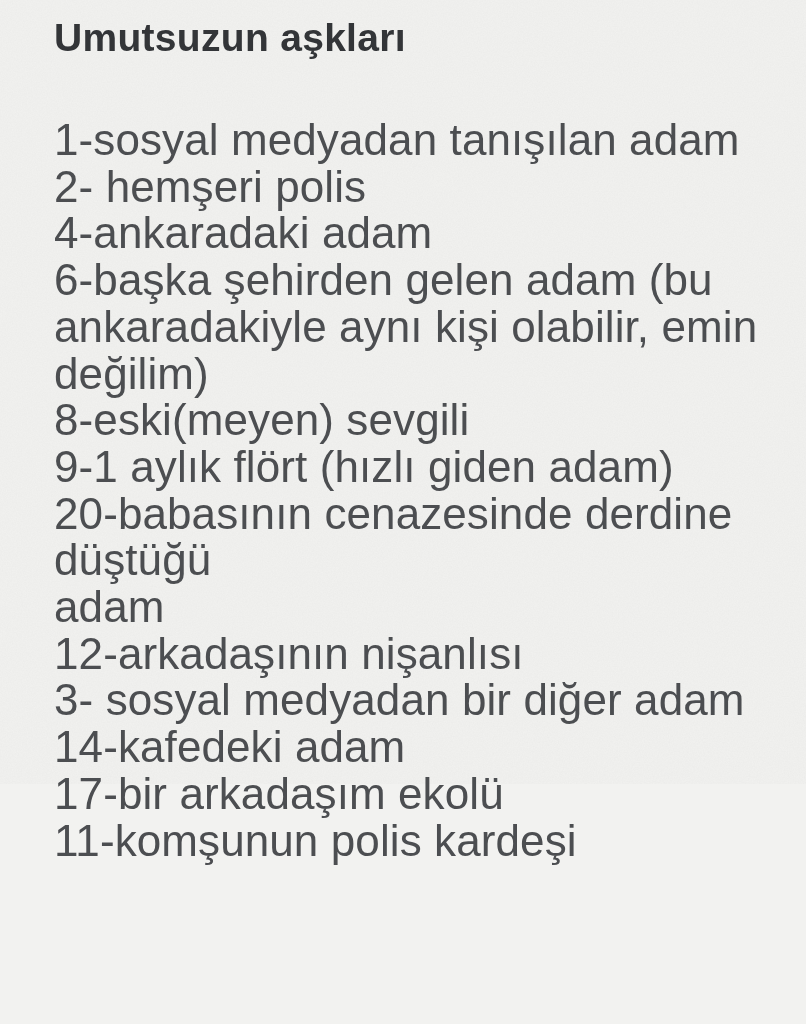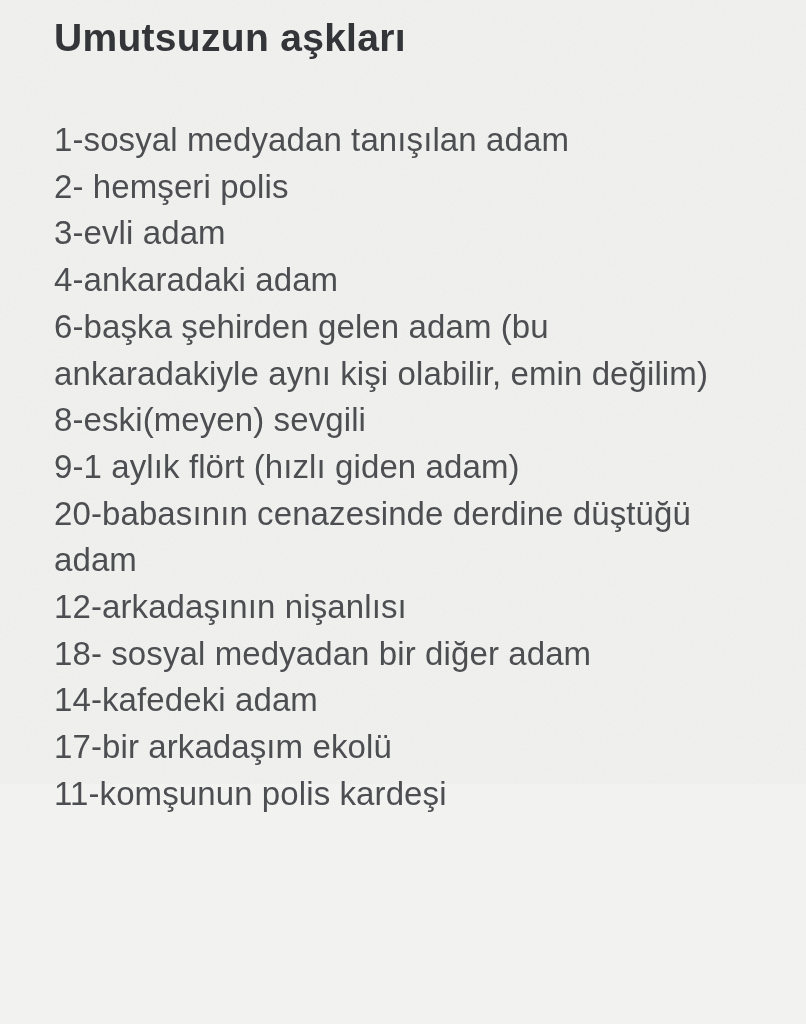--- a/index.html
+++ b/index.html
@@ -34,21 +34,21 @@
     margin: 0;
     font-size: 39px;
     line-height: 48px;
     font-weight: 800;
     letter-spacing: 0.3px;
     color: #333538;
   }
   .note-list {
     position: relative;
     margin-top: 55px;
-    font-size: 33px;
+    font-size: 44px;
     line-height: 46.7px;
     color: #4c4e51;
     letter-spacing: 0.1px;
   }
   .list-item {
     white-space: pre-wrap;
   }
 </style>
 </head>
 <body>
@@ -61,28 +61,27 @@
       <feColorMatrix type="matrix" values="0 0 0 0 0.2  0 0 0 0 0.2  0 0 0 0 0.2  0 0 0 1 0"></feColorMatrix>
     </filter>
     <rect width="100%" height="100%" filter="url(#paperNoise)"></rect>
   </svg>
 
   <h1 class="note-title">Umutsuzun aşkları</h1>
 
   <div class="note-list">
     <div class="list-item">1-sosyal medyadan tanışılan adam</div>
     <div class="list-item">2- hemşeri polis</div>
-    <div class="list-item">3-evli adam</div>
     <div class="list-item">4-ankaradaki adam</div>
     <div class="list-item">6-başka şehirden gelen adam (bu
 ankaradakiyle aynı kişi olabilir, emin değilim)</div>
     <div class="list-item">8-eski(meyen) sevgili</div>
     <div class="list-item">9-1 aylık flört (hızlı giden adam)</div>
     <div class="list-item">20-babasının cenazesinde derdine düştüğü
 adam</div>
     <div class="list-item">12-arkadaşının nişanlısı</div>
-    <div class="list-item">18- sosyal medyadan bir diğer adam</div>
+    <div class="list-item">3- sosyal medyadan bir diğer adam</div>
     <div class="list-item">14-kafedeki adam</div>
     <div class="list-item">17-bir arkadaşım ekolü</div>
     <div class="list-item">11-komşunun polis kardeşi</div>
   </div>
 
 </div>
 
 </body></html>

